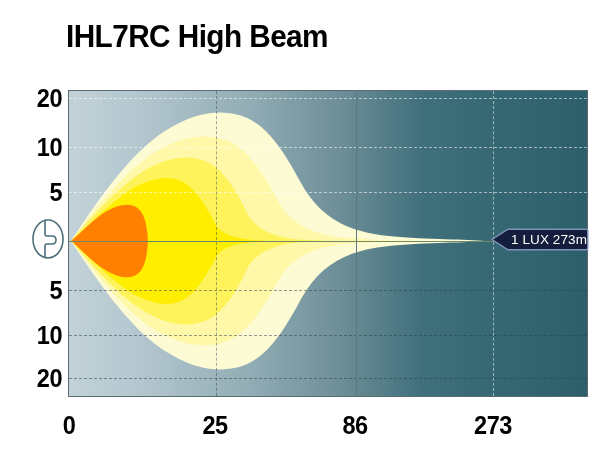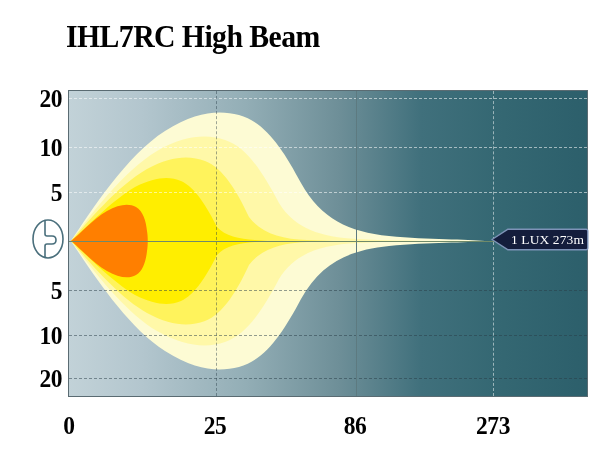--- a/index.html
+++ b/index.html
@@ -3,21 +3,21 @@
 <meta charset="utf-8">
 <style>
   html,body{margin:0;padding:0;}
   body{
     width:600px;height:459px;
     background:#ffffff;
     font-family:"Liberation Sans","DejaVu Sans",sans-serif;
     overflow:hidden;
     position:relative;
   }
-  #root{position:absolute;inset:0;font-family:Liberation Serif, serif;}
+  #root{position:absolute;inset:0;}
 
   
   .chart-title{
     position:absolute;
     left:66px; top:21px;
     font-size:31px;
     font-weight:bold;
     color:#000000;
     letter-spacing:-0.6px;
     white-space:nowrap;

